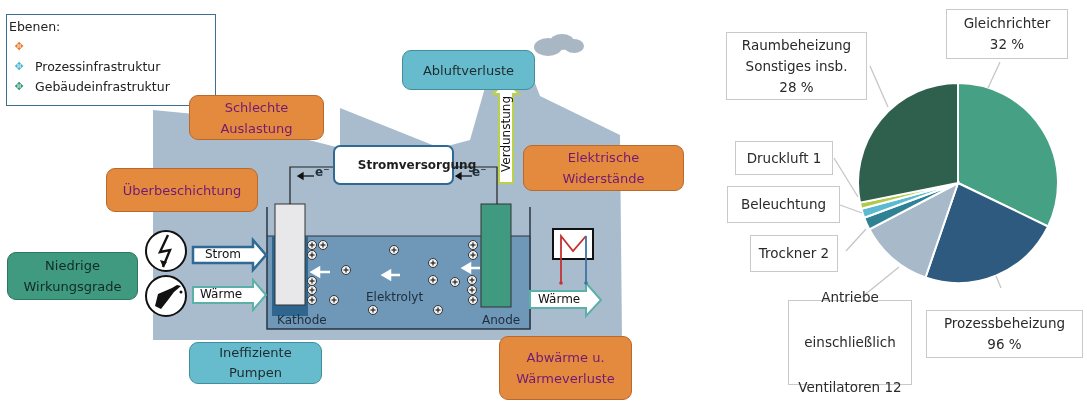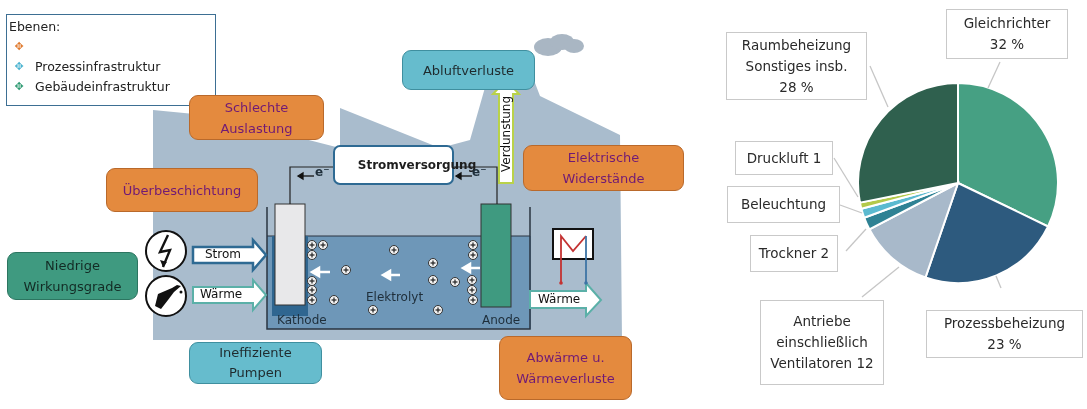--- a/index.html
+++ b/index.html
@@ -251,21 +251,21 @@
   <span>32 %</span>
 </div>
 <div class="label-box" style="left:726px;top:32px;width:141px;height:68px;flex-direction:column;">
   <span>Raumbeheizung</span>
   <span>Sonstiges insb.</span>
   <span>28 %</span>
 </div>
 <div class="label-box" style="left:735px;top:141px;width:98px;height:34px;">Druckluft 1</div>
 <div class="label-box" style="left:727px;top:186px;width:113px;height:37px;">Beleuchtung</div>
 <div class="label-box" style="left:750px;top:235px;width:88px;height:37px;">Trockner 2</div>
-<div class="label-box" style="left:760px;top:300px;width:124px;height:85px;flex-direction:column;">
+<div class="label-box" style="left:788px;top:300px;width:124px;height:85px;flex-direction:column;gap:24px;">
   <span>Antriebe</span>
   <span>einschließlich</span>
   <span>Ventilatoren 12</span>
 </div>
 <div class="label-box" style="left:926px;top:310px;width:157px;height:48px;flex-direction:column;">
   <span>Prozessbeheizung</span>
-  <span>23 %</span>
+  <span>96 %</span>
 </div>
 
 </body></html>

